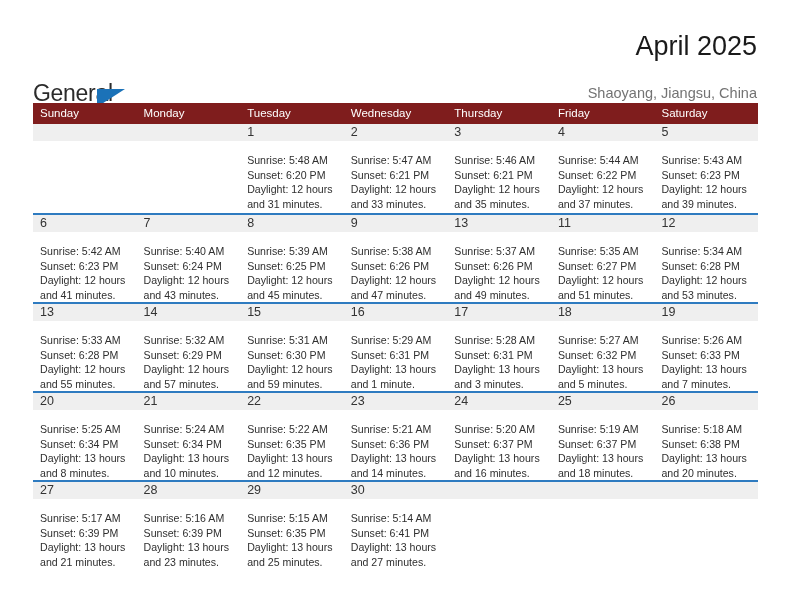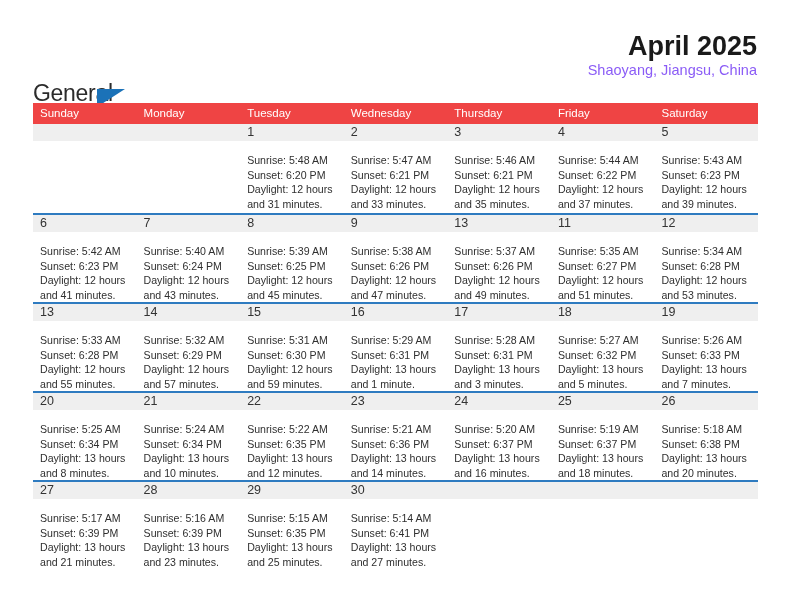--- a/index.html
+++ b/index.html
@@ -56,44 +56,44 @@
   }
 
   .title-block {
     position: absolute;
     right: 0; top: 0;
     text-align: right;
   }
   .cal-title {
     font-size: 27px;
     color: #1a1a1a;
-    font-weight: bold;
+    font-weight: normal;
     line-height: 32px;
     letter-spacing: 0px;
     white-space: nowrap;
   }
   .cal-subtitle {
-    margin-top: 0;
+    margin-top: 23px;
     font-size: 14.5px;
-    color: #8b5cf6;
+    color: #737373;
     line-height: 17px;
     white-space: nowrap;
     text-align: center;
   }
 
   
   .calendar {
     position: absolute;
     left: 33px; top: 103px;
     width: 725px;
   }
   .dow-row {
     display: flex;
     width: 100%;
-    background: #ef4444;
+    background: #7f1d1d;
     height: 21px;
   }
   .dow {
     flex: 1 1 0;
     color: #ffffff;
     font-size: 11.5px;
     line-height: 21px;
     padding-left: 7px;
     white-space: nowrap;
     overflow: hidden;

